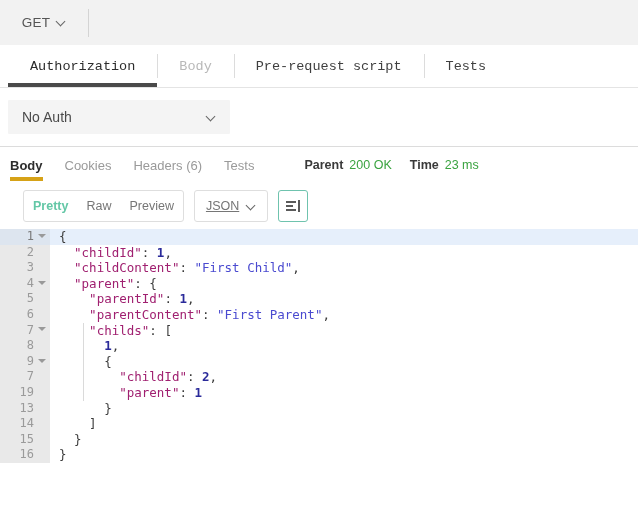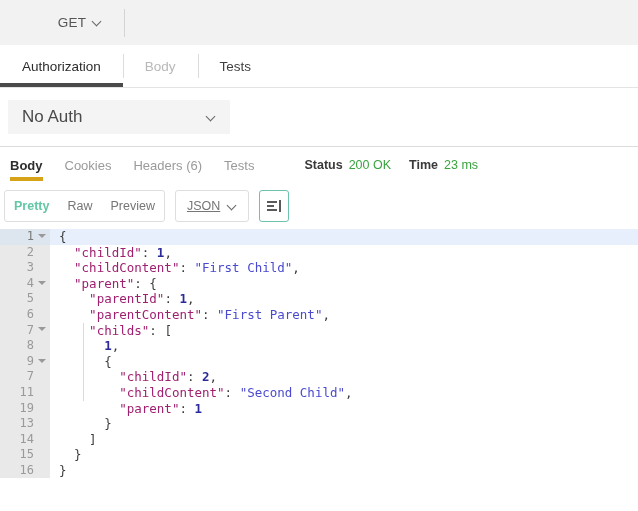--- a/index.html
+++ b/index.html
@@ -17,21 +17,20 @@
     -webkit-font-smoothing: antialiased;
   }
 
   
   .url-bar {
     height: 45px;
     background: #f2f2f2;
     display: flex;
     align-items: center;
     box-sizing: border-box;
-    padding-left: 36px;
   }
   .method-select {
     width: 88px;
     height: 45px;
     display: flex;
     align-items: center;
     justify-content: center;
     gap: 7px;
     cursor: pointer;
     box-sizing: border-box;
@@ -73,21 +72,23 @@
     cursor: text;
   }
 
   
   .req-tabs {
     height: 42px;
     display: flex;
     align-items: stretch;
     background: #ffffff;
     position: relative;
-    box-sizing: border-box;
+    padding-left: 8px;
+    box-sizing: border-box;
+    font-family: Liberation Mono, monospace;
   }
   .req-tab {
     display: flex;
     align-items: center;
     justify-content: center;
     padding: 0 22px;
     font-size: 13.5px;
     color: #3f3f3f;
     cursor: pointer;
     position: relative;
@@ -137,21 +138,21 @@
     background: #f4f4f4;
     display: flex;
     align-items: center;
     padding: 0 14px;
     box-sizing: border-box;
     cursor: pointer;
     border-radius: 1px;
   }
   .auth-select .auth-label {
     flex: 1;
-    font-size: 17px;
+    font-size: 14px;
     color: #4a4a4a;
   }
 
   .section-rule {
     height: 1px;
     background: #dcdcdc;
   }
 
   
   .resp-head {
@@ -201,21 +202,21 @@
   .meta-val {
     color: #3aa340;
     margin-right: 18px;
   }
 
   
   .fmt-bar {
     height: 46px;
     display: flex;
     align-items: center;
-    padding-left: 4px;
+    padding-left: 23px;
     box-sizing: border-box;
     gap: 10px;
   }
   .seg-group {
     height: 30px;
     border: 1px solid #dedede;
     border-radius: 3px;
     display: flex;
     align-items: stretch;
     background: #ffffff;
@@ -346,20 +347,23 @@
 </div>
 
 <div class="req-tabs" id="req-tabs">
     <div class="req-tab active">
       <span>Authorization</span>
     </div>
     <div class="req-tab disabled sep">
       <span>Body</span>
     </div>
     <div class="req-tab sep">
+      <span>Pre-request script</span>
+    </div>
+    <div class="req-tab sep">
       <span>Tests</span>
     </div>
   </div>
 <div class="req-tabs-rule"></div>
 
 <div class="auth-row">
   <div class="auth-select">
     <span class="auth-label">No Auth</span>
     <span class="chev"></span>
   </div>
@@ -376,21 +380,21 @@
         <span>Cookies</span>
       </div>
       <div class="resp-tab">
         <span>Headers (6)</span>
       </div>
       <div class="resp-tab">
         <span>Tests</span>
       </div>
     </div>
   <div class="resp-meta">
-    <span class="meta-key">Status</span>
+    <span class="meta-key">Parent</span>
     <span class="meta-val">200 OK</span>
     <span class="meta-key">Time</span>
     <span class="meta-val">23 ms</span>
   </div>
 </div>
 
 <div class="fmt-bar">
   <div class="seg-group" id="view-seg">
       <div class="seg active">
         <span>Pretty</span>
@@ -421,21 +425,20 @@
       <div class="code-line hl"><div class="gutter"><span>1</span><span class="fold on"></span></div><div class="code-text"><span class="tok-pun">{</span></div></div>
       <div class="code-line"><div class="gutter"><span>2</span><span class="fold"></span></div><div class="code-text"><span class="tok-pun">  </span><span class="tok-key">"childId"</span><span class="tok-pun">: </span><span class="tok-num">1</span><span class="tok-pun">,</span></div></div>
       <div class="code-line"><div class="gutter"><span>3</span><span class="fold"></span></div><div class="code-text"><span class="tok-pun">  </span><span class="tok-key">"childContent"</span><span class="tok-pun">: </span><span class="tok-str">"First Child"</span><span class="tok-pun">,</span></div></div>
       <div class="code-line"><div class="gutter"><span>4</span><span class="fold on"></span></div><div class="code-text"><span class="tok-pun">  </span><span class="tok-key">"parent"</span><span class="tok-pun">: {</span></div></div>
       <div class="code-line"><div class="gutter"><span>5</span><span class="fold"></span></div><div class="code-text"><span class="tok-pun">    </span><span class="tok-key">"parentId"</span><span class="tok-pun">: </span><span class="tok-num">1</span><span class="tok-pun">,</span></div></div>
       <div class="code-line"><div class="gutter"><span>6</span><span class="fold"></span></div><div class="code-text"><span class="tok-pun">    </span><span class="tok-key">"parentContent"</span><span class="tok-pun">: </span><span class="tok-str">"First Parent"</span><span class="tok-pun">,</span></div></div>
       <div class="code-line"><div class="gutter"><span>7</span><span class="fold on"></span></div><div class="code-text"><span class="tok-pun">    </span><span class="tok-key">"childs"</span><span class="tok-pun">: [</span></div></div>
       <div class="code-line"><div class="gutter"><span>8</span><span class="fold"></span></div><div class="code-text"><span class="tok-pun">      </span><span class="tok-num">1</span><span class="tok-pun">,</span></div></div>
       <div class="code-line"><div class="gutter"><span>9</span><span class="fold on"></span></div><div class="code-text"><span class="tok-pun">      {</span></div></div>
       <div class="code-line"><div class="gutter"><span>7</span><span class="fold"></span></div><div class="code-text"><span class="tok-pun">        </span><span class="tok-key">"childId"</span><span class="tok-pun">: </span><span class="tok-num">2</span><span class="tok-pun">,</span></div></div>
-      <div class="code-line"><div class="gutter"><span>11</span><span class="fold"></span></div><div class="code-text"><span class="tok-pun">        </span><span class="tok-key">"childContent"</span><span class="tok-pun">: </span><span class="tok-str">"Second Child"</span><span class="tok-pun">,</span></div></div>
       <div class="code-line"><div class="gutter"><span>19</span><span class="fold"></span></div><div class="code-text"><span class="tok-pun">        </span><span class="tok-key">"parent"</span><span class="tok-pun">: </span><span class="tok-num">1</span></div></div>
       <div class="code-line"><div class="gutter"><span>13</span><span class="fold"></span></div><div class="code-text"><span class="tok-pun">      }</span></div></div>
       <div class="code-line"><div class="gutter"><span>14</span><span class="fold"></span></div><div class="code-text"><span class="tok-pun">    ]</span></div></div>
       <div class="code-line"><div class="gutter"><span>15</span><span class="fold"></span></div><div class="code-text"><span class="tok-pun">  }</span></div></div>
       <div class="code-line"><div class="gutter"><span>16</span><span class="fold"></span></div><div class="code-text"><span class="tok-pun">}</span></div></div>
     </div>
   <div class="indent-guide" style="left:83px; top:94px; height:78px;"></div>
 </div>
 
 </body></html>

